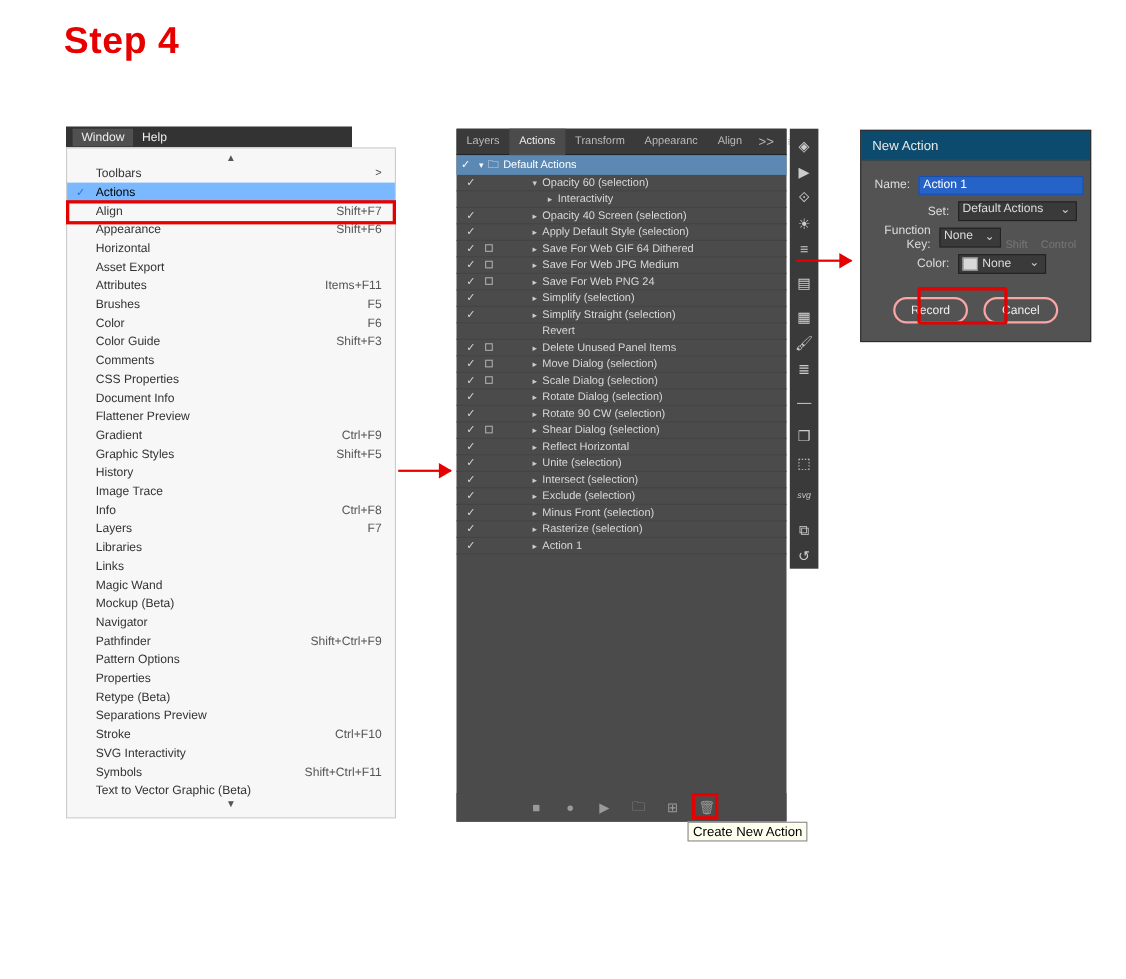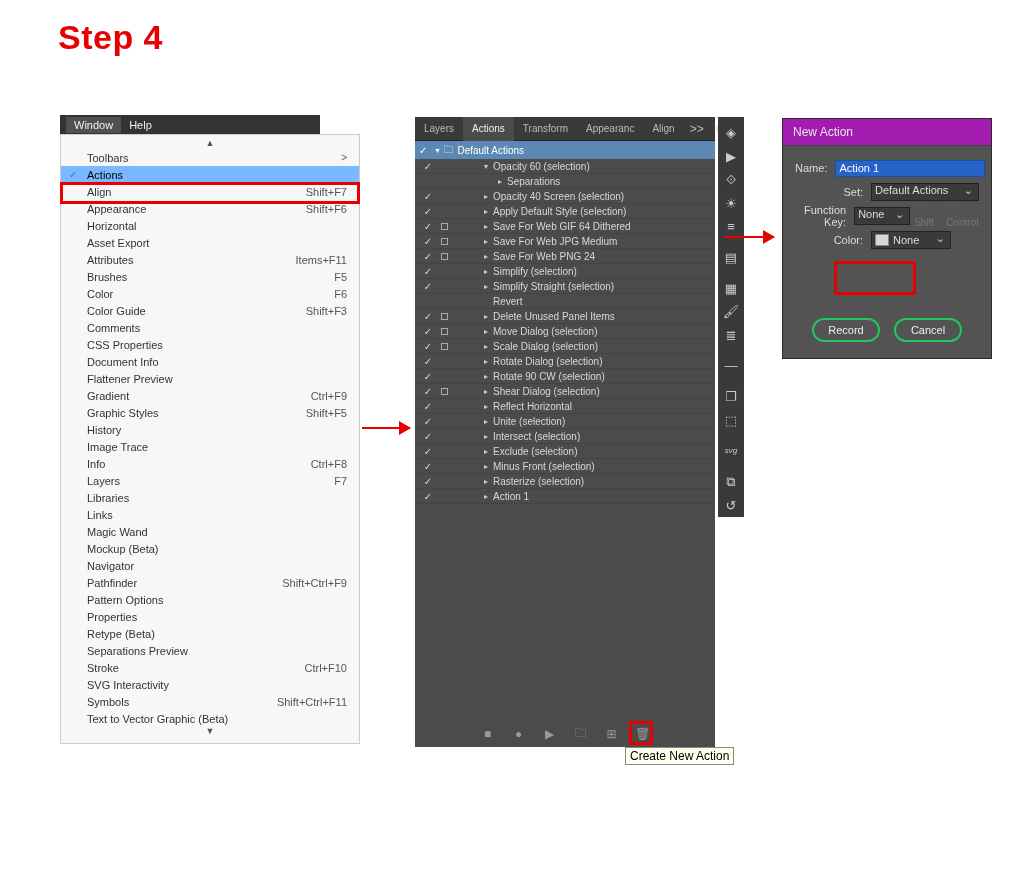--- a/index.html
+++ b/index.html
@@ -174,21 +174,21 @@
     color:#d8d8d8;
     font-size:11px;
     border:1px solid #2a2a2a;
     padding-bottom:16px;
   }
   .na-title {
     padding:6px 10px;
     font-size:12px;
     color:#e8e8e8;
     border-bottom:1px solid #444;
-    background:#a21caf;
+    background:#0c4a6e;
   }
   .na-form { padding:10px 12px 0 12px; }
   .na-row { display:flex; align-items:center; height:24px; }
   .na-row .lab { width:76px; text-align:right; padding-right:8px; color:#ddd; }
   .na-input {
     flex:1;
     height:17px;
     background:#2563c9;
     color:#fff;
     border:1px solid #1a4fa8;
@@ -211,26 +211,26 @@
     font-size:11px;
   }
   .na-chk-row { display:flex; gap:8px; font-size:10px; color:#777; padding-left:4px; }
   .na-chk-row .cb { display:inline-block;width:10px;height:10px;border:1px solid #555;margin-right:3px; }
   .na-color-sw { width:14px;height:12px;border:1px solid #888;background:#d8d8d8;margin-right:4px;}
   .na-buttons {
     display:flex; justify-content:center; gap:14px; margin-top:18px;
   }
   .na-btn {
     width:68px; height:24px;
-    border:2px solid #22c55e;
+    border:2px solid #fca5a5;
     border-radius:14px;
     background:transparent;
     color:#eee;
     font-size:11px;
-    display:flex;align-items:center;justify-content:center;margin-top:48px;
+    display:flex;align-items:center;justify-content:center;
   }
   .red-box-record {
     position:absolute;
     border:3px solid #e60000;
     border-radius:3px;
     pointer-events:none;
   }
 
   
   .arrow {
@@ -411,21 +411,21 @@
         <span class="col2"></span>
         <span class="indent" style="width: 30px;"></span>
         <span class="tw">▾</span>
         <span class="lbl">Opacity 60 (selection)</span>
       </div>
       <div class="ap-row">
         <span class="col1"></span>
         <span class="col2"></span>
         <span class="indent" style="width: 44px;"></span>
         <span class="tw">▸</span>
-        <span class="lbl">Separations</span>
+        <span class="lbl">Interactivity</span>
       </div>
       <div class="ap-row">
         <span class="col1">✓</span>
         <span class="col2"></span>
         <span class="indent" style="width: 30px;"></span>
         <span class="tw">▸</span>
         <span class="lbl">Opacity 40 Screen (selection)</span>
       </div>
       <div class="ap-row">
         <span class="col1">✓</span>

